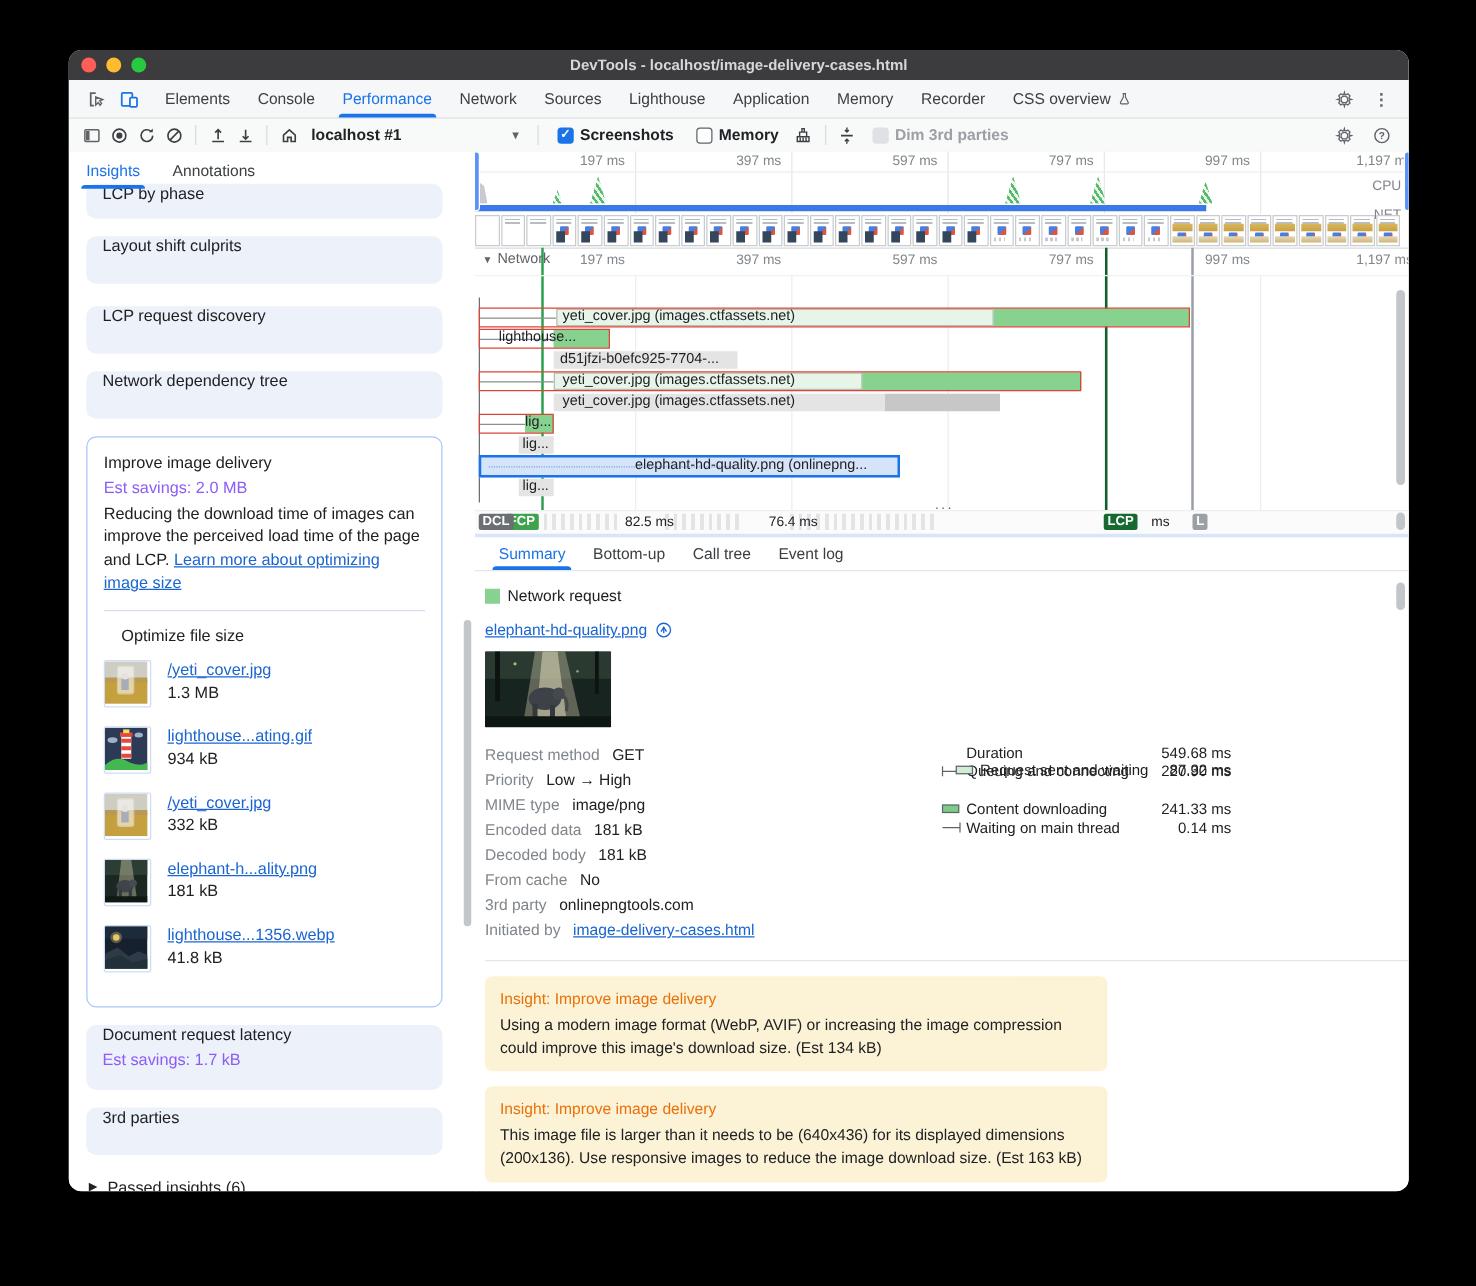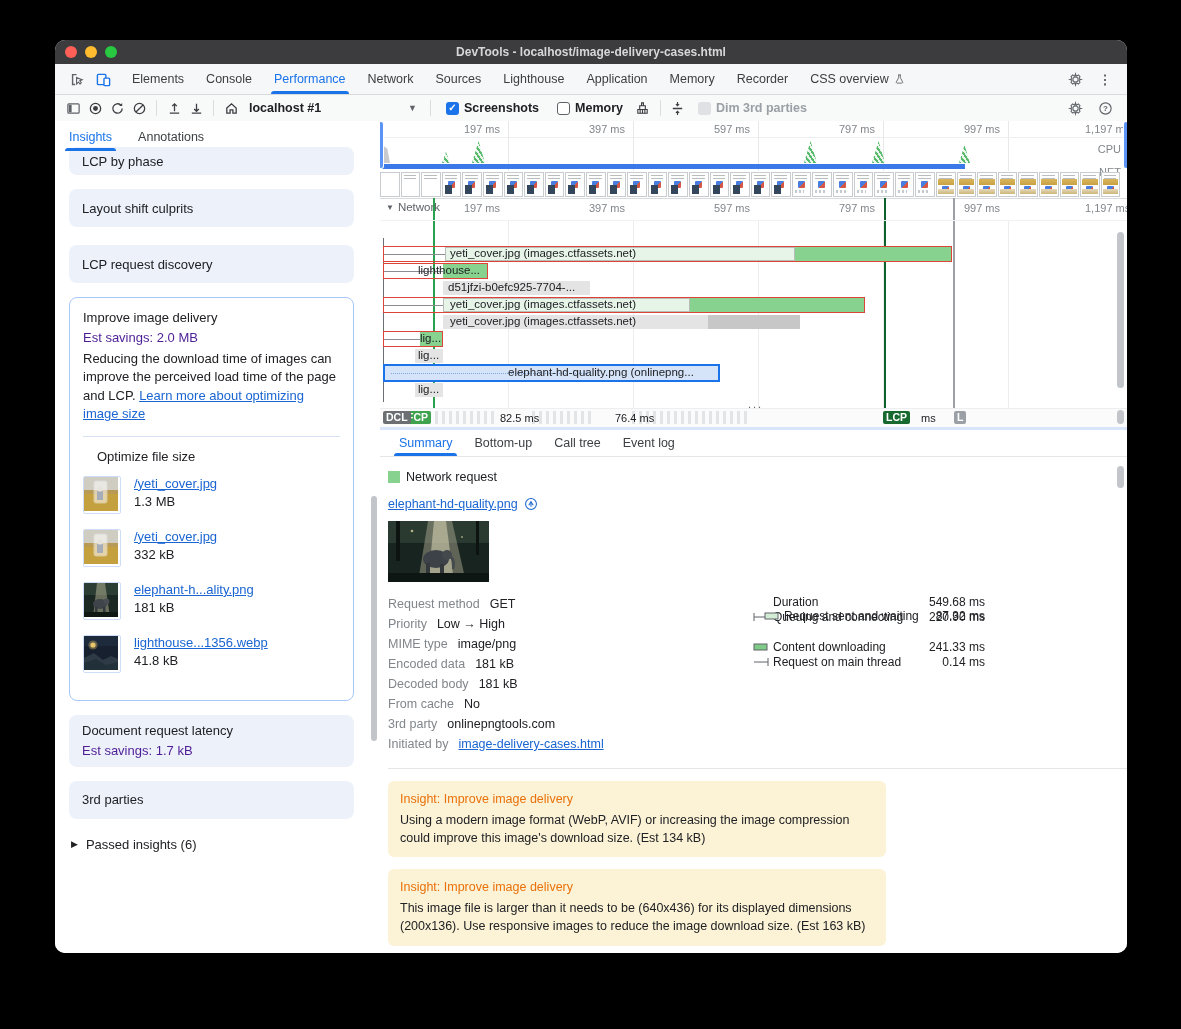--- a/index.html
+++ b/index.html
@@ -36,26 +36,26 @@
   .box.dis{background:#dfe1e5;}
   .chk.disabled{color:#9aa0a6;}
   .toolbar-right{margin-left:auto;display:flex;align-items:center;gap:10px;padding-right:12px;color:#5f6368;}
   
   .sidebar{position:absolute;top:81px;left:0;width:313px;bottom:0;background:#fff;overflow:hidden;font-size:13px;}
   .sb-tabs{display:flex;gap:26px;padding:4px 14px 0;height:24px;font-size:12.5px;color:#3c4043;}
   .sb-tab{position:relative;display:flex;align-items:center;}
   .sb-tab.active{color:#1a73e8;}
   .sb-tab.active::after{content:"";position:absolute;left:-4px;right:-4px;bottom:-2px;height:3px;background:#1a73e8;border-radius:3px 3px 0 0;}
   .cards{padding:0 14px;}
-  .card{background:#edf1fa;border-radius:8px;padding:0 13px;margin-bottom:14px;color:#202124;display:flex;flex-direction:column;justify-content:center;}
+  .card{background:#edf1fa;border-radius:8px;padding:0 13px;margin-bottom:14px;color:#202124;display:flex;flex-direction:column;}
   .card.h28{height:28px;margin-top:-2px;}
   .card.h36{height:38px;}
   .card.h50{height:52px;}
   .card.active-card{background:#fff;border:1px solid #a8c7fa;padding:12px 13px;display:block;}
-  .savings{color:#4c1d95;margin-top:5px;}
+  .savings{color:#8b5cf6;margin-top:5px;}
   .card-desc{margin-top:5px;line-height:1.42;color:#202124;}
   a.lnk{color:#1a65d1;text-decoration:underline;cursor:pointer;}
   .divider{height:1px;background:#d7e0f2;margin:12px 0;}
   .sect-title{margin:2px 14px 12px;}
   .file-row{display:flex;gap:13px;margin-bottom:15px;align-items:flex-start;}
   .thumb{width:36px;height:36px;border:1px solid #cdddf7;border-radius:2px;position:relative;overflow:hidden;flex:none;}
   .fsize{margin-top:3px;}
   .passed{display:flex;align-items:center;gap:8px;padding:4px 2px 10px;color:#202124;}
   .tri{font-size:9px;color:#202124;}
   .sb-scroll{position:absolute;top:81px;left:313px;width:12px;bottom:0;background:#fff;border-right:1px solid #e3e6ea;}
@@ -318,20 +318,23 @@
     <div class="cards">
       <div class="card h28">
         <span>LCP by phase</span>
       </div>
       <div class="card h36">
         <span>Layout shift culprits</span>
       </div>
       <div class="card h36" style="margin-top:18px;">
         <span>LCP request discovery</span>
       </div>
+      <div class="card h36">
+        <span>Network dependency tree</span>
+      </div>
 
       <div class="card active-card">
         <div>Improve image delivery</div>
         <div class="savings">Est savings: 2.0 MB</div>
         <div class="card-desc"><span>Reducing the download time of images can improve the perceived load time of the page and LCP. </span><a class="lnk">Learn more about optimizing image size</a></div>
         <div class="divider"></div>
         <div class="sect-title">Optimize file size</div>
         <div id="file-list">
               <div class="file-row">
                 <div class="thumb">
@@ -342,20 +345,37 @@
                     <rect x="13" y="14" width="6" height="9" fill="#3d4a63"></rect>
                     <circle cx="16" cy="12" r="2.6" fill="#c9c2b2"></circle>
                     <rect x="10" y="4" width="13" height="22" rx="2" fill="#ffffff" opacity="0.55" stroke="#e8e8e8"></rect>
                   </svg>
                 </div>
                 <div><a class="lnk">/yeti_cover.jpg</a><div class="fsize">1.3 MB</div></div>
               </div>
               <div class="file-row">
                 <div class="thumb">
                   <svg width="34" height="34" viewBox="0 0 34 34">
+                    <rect width="34" height="34" fill="#2c3a56"></rect>
+                    <path d="M0 30q9-8 18-3t16 1v6H0z" fill="#43b84e"></path>
+                    <rect x="13" y="7" width="8" height="18" fill="#fff"></rect>
+                    <rect x="13" y="9" width="8" height="3.2" fill="#e6483d"></rect>
+                    <rect x="13" y="15" width="8" height="3.2" fill="#e6483d"></rect>
+                    <rect x="13" y="21" width="8" height="3.2" fill="#e6483d"></rect>
+                    <rect x="12" y="4" width="10" height="3.5" fill="#e6483d"></rect>
+                    <rect x="14.5" y="1.5" width="5" height="3" fill="#f4df59"></rect>
+                    <ellipse cx="6" cy="10" rx="4" ry="2.3" fill="#9fb0c8"></ellipse>
+                    <ellipse cx="27" cy="6" rx="3.4" ry="2" fill="#9fb0c8"></ellipse>
+                  </svg>
+                </div>
+                <div><a class="lnk">lighthouse...ating.gif</a><div class="fsize">934 kB</div></div>
+              </div>
+              <div class="file-row">
+                <div class="thumb">
+                  <svg width="34" height="34" viewBox="0 0 34 34">
                     <rect width="34" height="34" fill="#cfccc2"></rect>
                     <rect y="15" width="34" height="19" fill="#c5a03f"></rect>
                     <rect y="13" width="34" height="4" fill="#b89a55"></rect>
                     <rect x="13" y="14" width="6" height="9" fill="#3d4a63"></rect>
                     <circle cx="16" cy="12" r="2.6" fill="#c9c2b2"></circle>
                     <rect x="10" y="4" width="13" height="22" rx="2" fill="#ffffff" opacity="0.55" stroke="#e8e8e8"></rect>
                   </svg>
                 </div>
                 <div><a class="lnk">/yeti_cover.jpg</a><div class="fsize">332 kB</div></div>
               </div>
@@ -655,21 +675,21 @@
               <div class="whisker" style="left: 3px; width: 62px;"></div>
               <div class="seg waiting" style="left: 65px; width: 350px;"></div>
               <div class="seg downloading" style="left: 415px; width: 157px;"></div>
               <div class="outline" style="left: 3px; width: 569px;"></div>
               <span class="req-label" style="left: 70px;">yeti_cover.jpg (images.ctfassets.net)</span>
             </div>
             <div class="req-row" style="top: 65px;">
               <div class="whisker" style="left: 3px; width: 60px;"></div>
               <div class="seg downloading" style="left: 63px; width: 45px;"></div>
               <div class="outline" style="left: 3px; width: 105px;"></div>
-              <span class="req-label" style="left: 38px;">lighthouse...</span>
+              <span class="req-label" style="left: 19px;">lighthouse...</span>
             </div>
             <div class="req-row" style="top: 82px;">
               <div class="seg queued" style="left: 63px; width: 147px;"></div>
               <span class="req-label" style="left: 68px;">d51jfzi-b0efc925-7704-...</span>
             </div>
             <div class="req-row" style="top: 99px;">
               <div class="whisker" style="left: 3px; width: 60px;"></div>
               <div class="seg waiting" style="left: 63px; width: 247px;"></div>
               <div class="seg downloading" style="left: 310px; width: 175px;"></div>
               <div class="outline" style="left: 3px; width: 482px;"></div>
@@ -828,21 +848,21 @@
                 <span class="plabel">Content downloading</span>
                 <span class="pvalue">241.33 ms</span>
               </div>
               <div class="prow" style="top: 60px;">
                 <span class="picon">
                   <svg width="16" height="10" viewBox="0 0 16 10">
                     <line x1="15" y1="1" x2="15" y2="9" stroke="#5f6368"></line>
                     <line x1="1" y1="5" x2="15" y2="5" stroke="#5f6368"></line>
                   </svg>
                 </span>
-                <span class="plabel">Request on main thread</span>
+                <span class="plabel">Waiting on main thread</span>
                 <span class="pvalue">0.14 ms</span>
               </div>
             </div>
       </div>
       <div class="sum-div"></div>
       <div id="insight-boxes">
             <div class="insight-box">
               <div class="insight-title">Insight: Improve image delivery</div>
               <div>Using a modern image format (WebP, AVIF) or increasing the image compression could improve this image's download size. (Est 134 kB)</div>
             </div>

